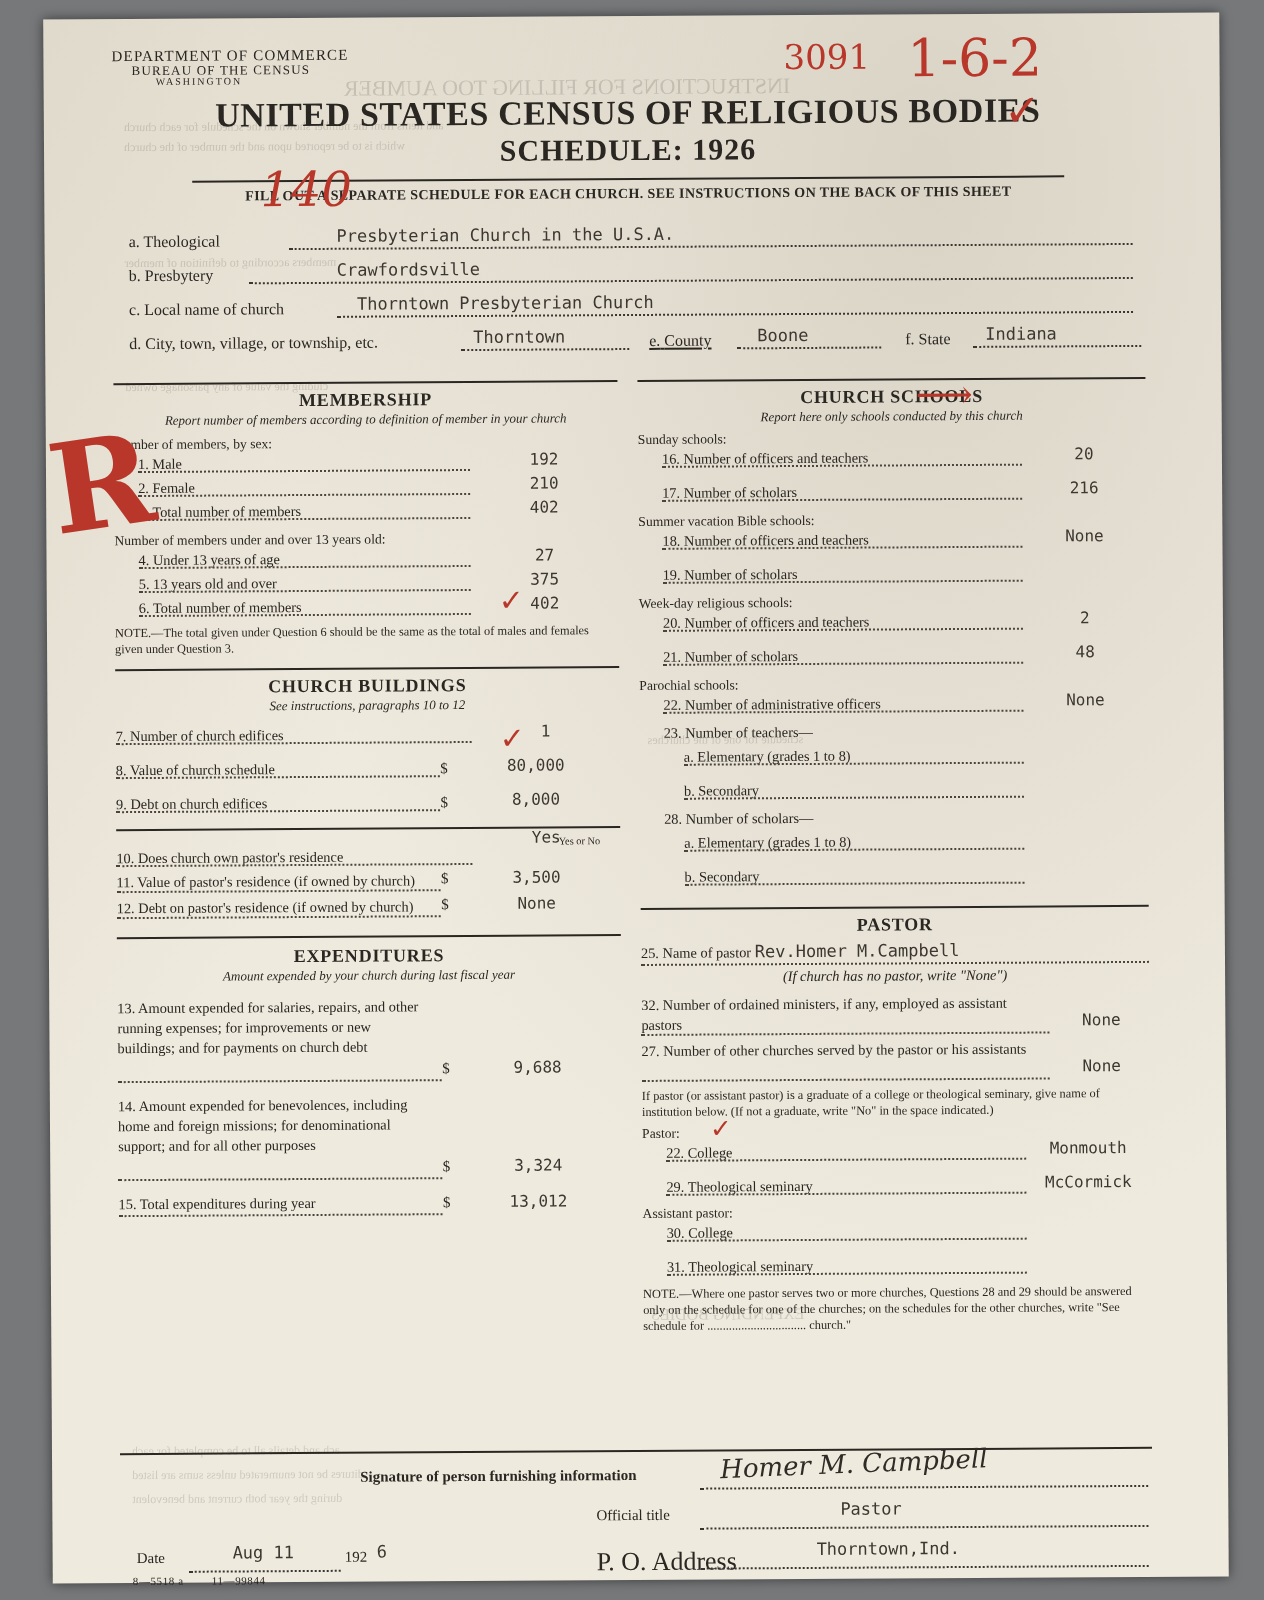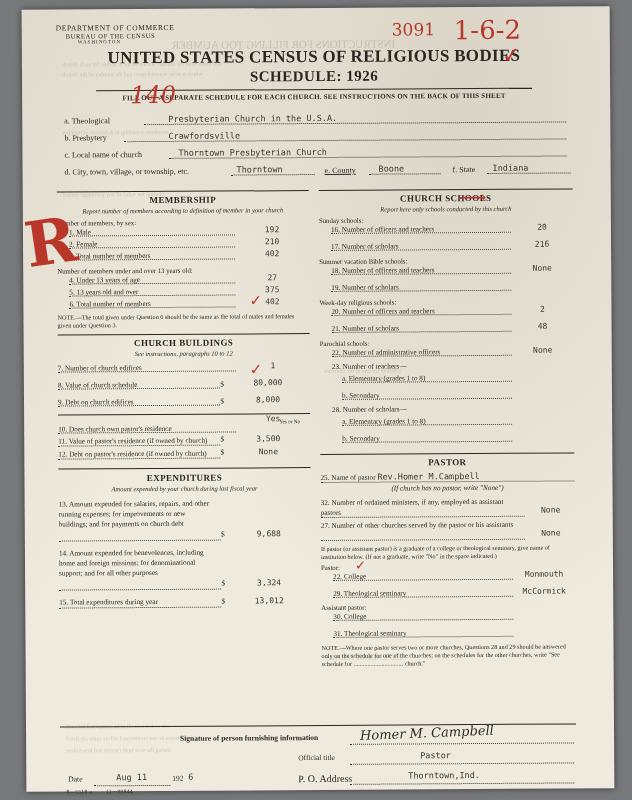--- a/index.html
+++ b/index.html
@@ -497,21 +497,21 @@
           <span class="dots" style="left:290px; right:2px;"></span>
           <span class="handtype" style="position:absolute; left:360px; top:2px;">Pastor</span>
         </div>
 
         <div class="sigline">
           <span style="position:absolute; left:8px; top:4px; font-size:7.5px;">Date</span>
           <span class="dots" style="left:34px; width:76px;"></span>
           <span class="handtype" style="position:absolute; left:40px; top:2px;margin-left:16px;">Aug 11</span>
           <span style="position:absolute; left:112px; top:4px; font-size:7.5px;">192</span>
           <span class="handtype" style="position:absolute; left:128px; top:2px;">6</span>
-          <span style="position:absolute; left:238px; top:4px; font-size:10px;">P. O. Address</span>
+          <span style="position:absolute; left:238px; top:4px; font-size:13px;">P. O. Address</span>
           <span class="dots" style="left:290px; right:2px;"></span>
           <span class="handtype" style="position:absolute; left:348px; top:2px;">Thorntown,Ind.</span>
         </div>
 
         <div style="position:absolute; left:6px; top:56px;">
           <span class="footnum">8—5518 a</span>
           <span class="footnum" style="margin-left:10px;">11—99844</span>
         </div>
       </div>
 

